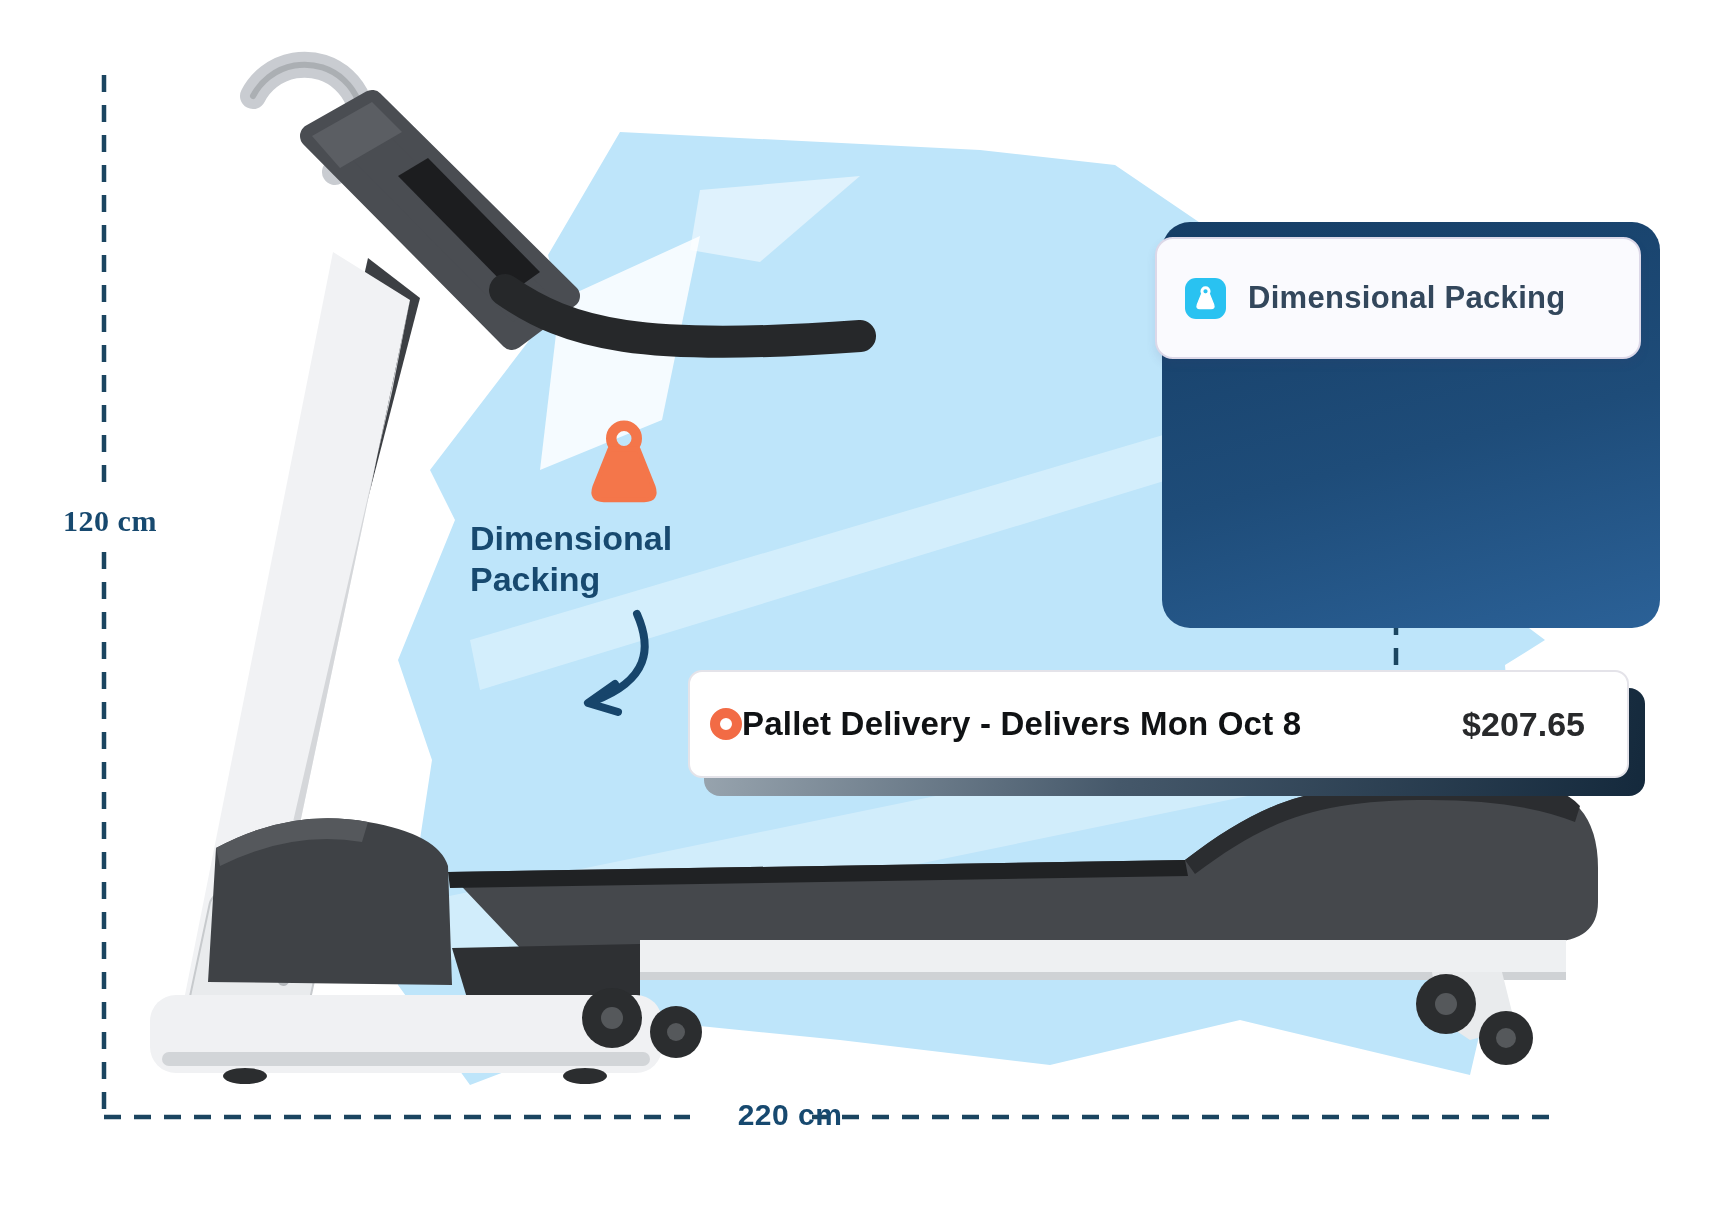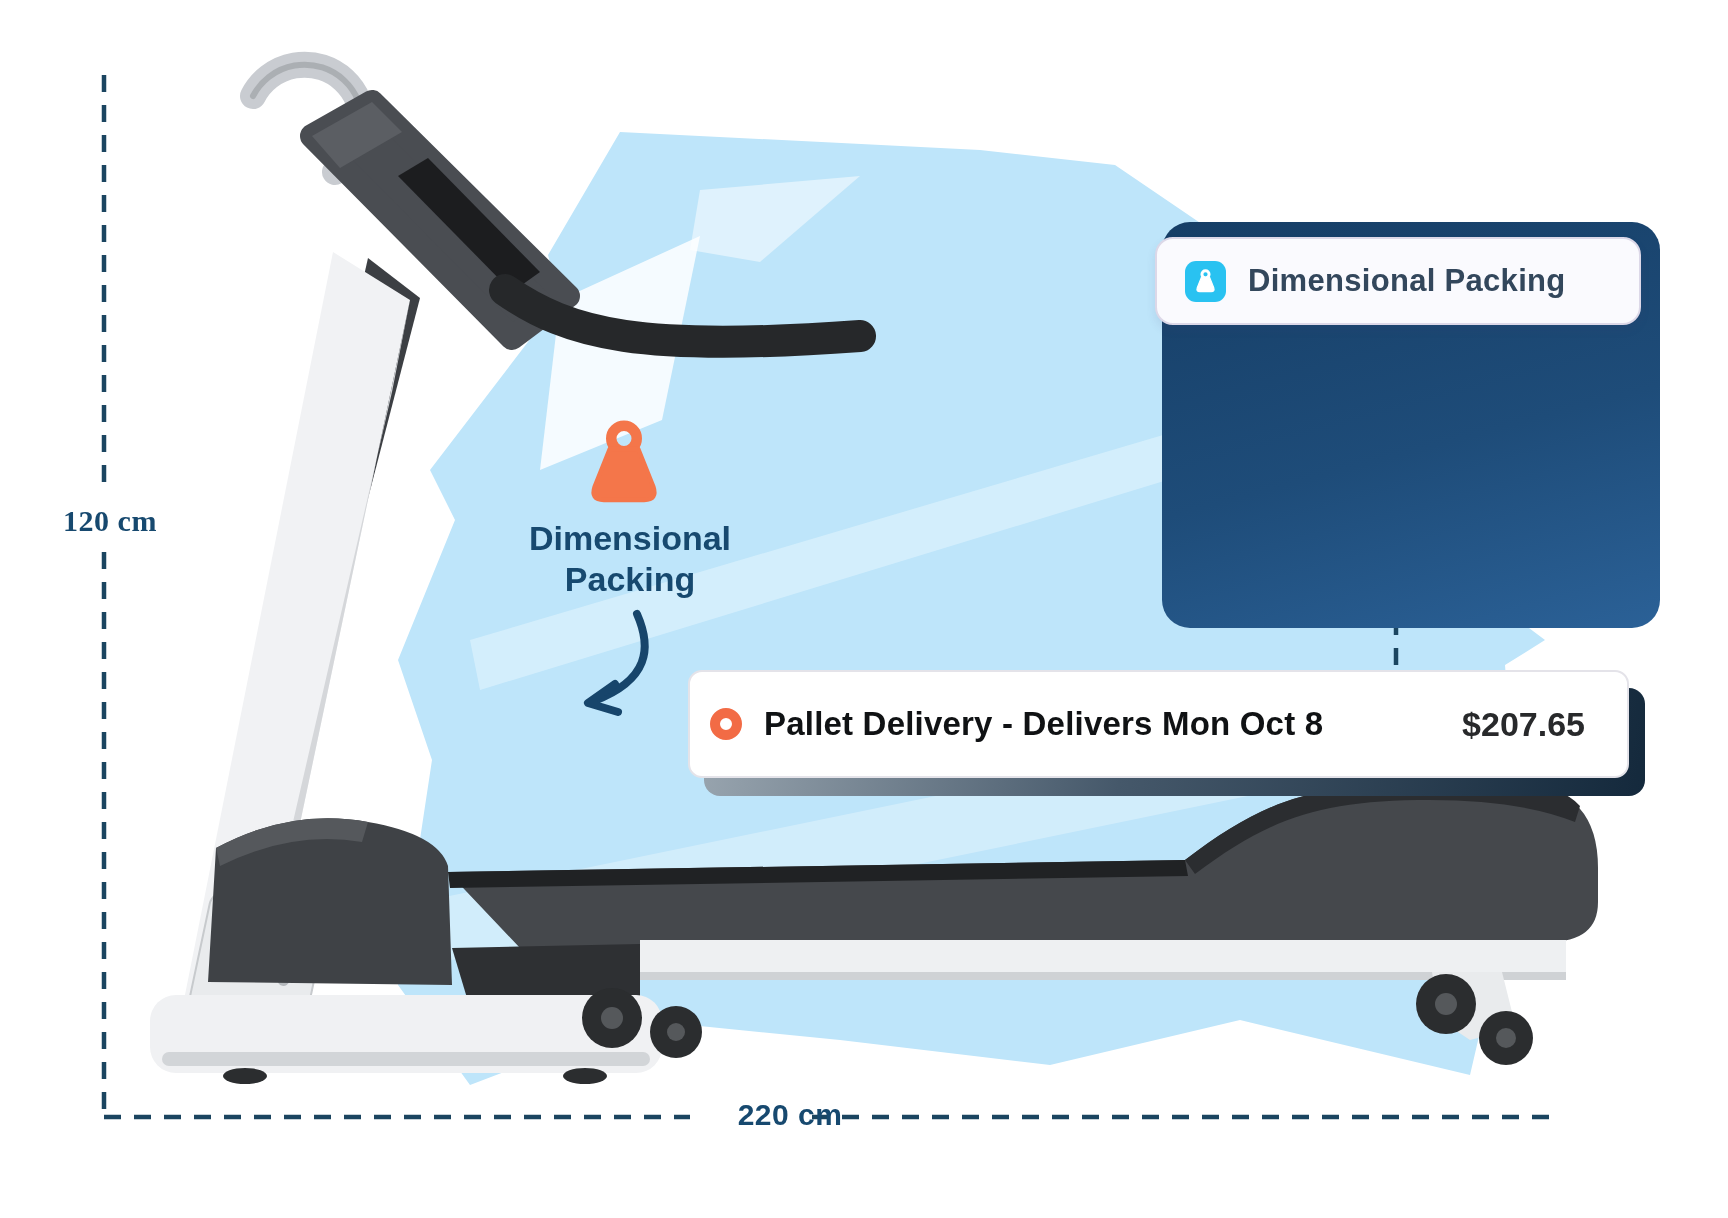--- a/index.html
+++ b/index.html
@@ -7,46 +7,46 @@
          font-family:"Liberation Sans","DejaVu Sans",sans-serif;}
   .stage *{box-sizing:border-box;}
   svg.scene{position:absolute;left:0;top:0;z-index:1;}
 
   
   .dim-label{position:absolute;z-index:2;color:#17496F;font-weight:bold;font-size:30px;letter-spacing:.5px;}
   .dim-label.h{left:50px;top:502px;width:120px;text-align:center;background:#ffffff;padding:2px 0;font-family:Liberation Serif, serif;}
   .dim-label.w{left:694px;top:1098px;width:120px;text-align:center;margin-left:36px;}
 
   
-  .float-label{position:absolute;z-index:3;left:470px;top:518px;width:320px;text-align:center;
+  .float-label{position:absolute;z-index:3;left:470px;top:518px;width:320px;text-align:left;
                color:#17496F;font-weight:bold;font-size:34px;line-height:41px;}
 
   
   .badge-panel{position:absolute;z-index:3;left:1162px;top:222px;width:498px;height:406px;
                border-radius:28px;background:linear-gradient(165deg,#163E66 0%,#1E4C79 55%,#2B6197 100%);}
 
   
-  .badge{position:absolute;z-index:4;left:1155px;width:486px;height:88px;background:#FAFAFE;
+  .badge{position:absolute;z-index:4;left:1155px;width:486px;height:122px;background:#FAFAFE;
          border:2px solid #DCD8E8;border-radius:18px;display:flex;align-items:center;
          padding-left:28px;box-shadow:0 5px 10px rgba(70,60,110,.10);}
   .badge .chip{width:41px;height:41px;border-radius:11px;background:#29C2F1;flex:0 0 auto;
                display:flex;align-items:center;justify-content:center;}
   .badge .chip svg{display:block;}
   .badge .lbl{margin-left:22px;color:#33475C;font-weight:bold;font-size:31px;letter-spacing:.3px;}
   #badge-1{top:237px;} #badge-2{top:370px;} #badge-3{top:507px;}
 
   
   .quote-wrap{position:absolute;z-index:5;left:688px;top:670px;width:941px;height:108px;}
   .quote-shadow{position:absolute;left:16px;top:18px;width:100%;height:100%;border-radius:16px;
                 background:linear-gradient(100deg,#9AA6B0 0%,#45586A 45%,#14293C 100%);}
   .quote-card{position:absolute;left:0;top:0;width:100%;height:100%;background:#ffffff;
               border:2px solid #E4E3E9;border-radius:14px;display:flex;align-items:center;
               padding:0 42px 0 20px;}
   .quote-card .dot{width:32px;height:32px;border-radius:50%;border:10px solid #F26B45;background:#fff;flex:0 0 auto;}
-  .quote-card .title{margin-left:22px;color:#101214;font-weight:bold;font-size:33px;letter-spacing:.2px;}
+  .quote-card .title{color:#101214;font-weight:bold;font-size:33px;letter-spacing:.2px;}
   .quote-card .price{margin-left:auto;color:#28292B;font-weight:bold;font-size:34px;}
 </style>
 </head>
 <body>
 
 <div class="stage">
 
   <svg class="scene" width="1728" height="1218" viewBox="0 0 1728 1218" aria-hidden="true">
     <defs>
       <symbol id="weight" viewBox="0 0 64 64">

